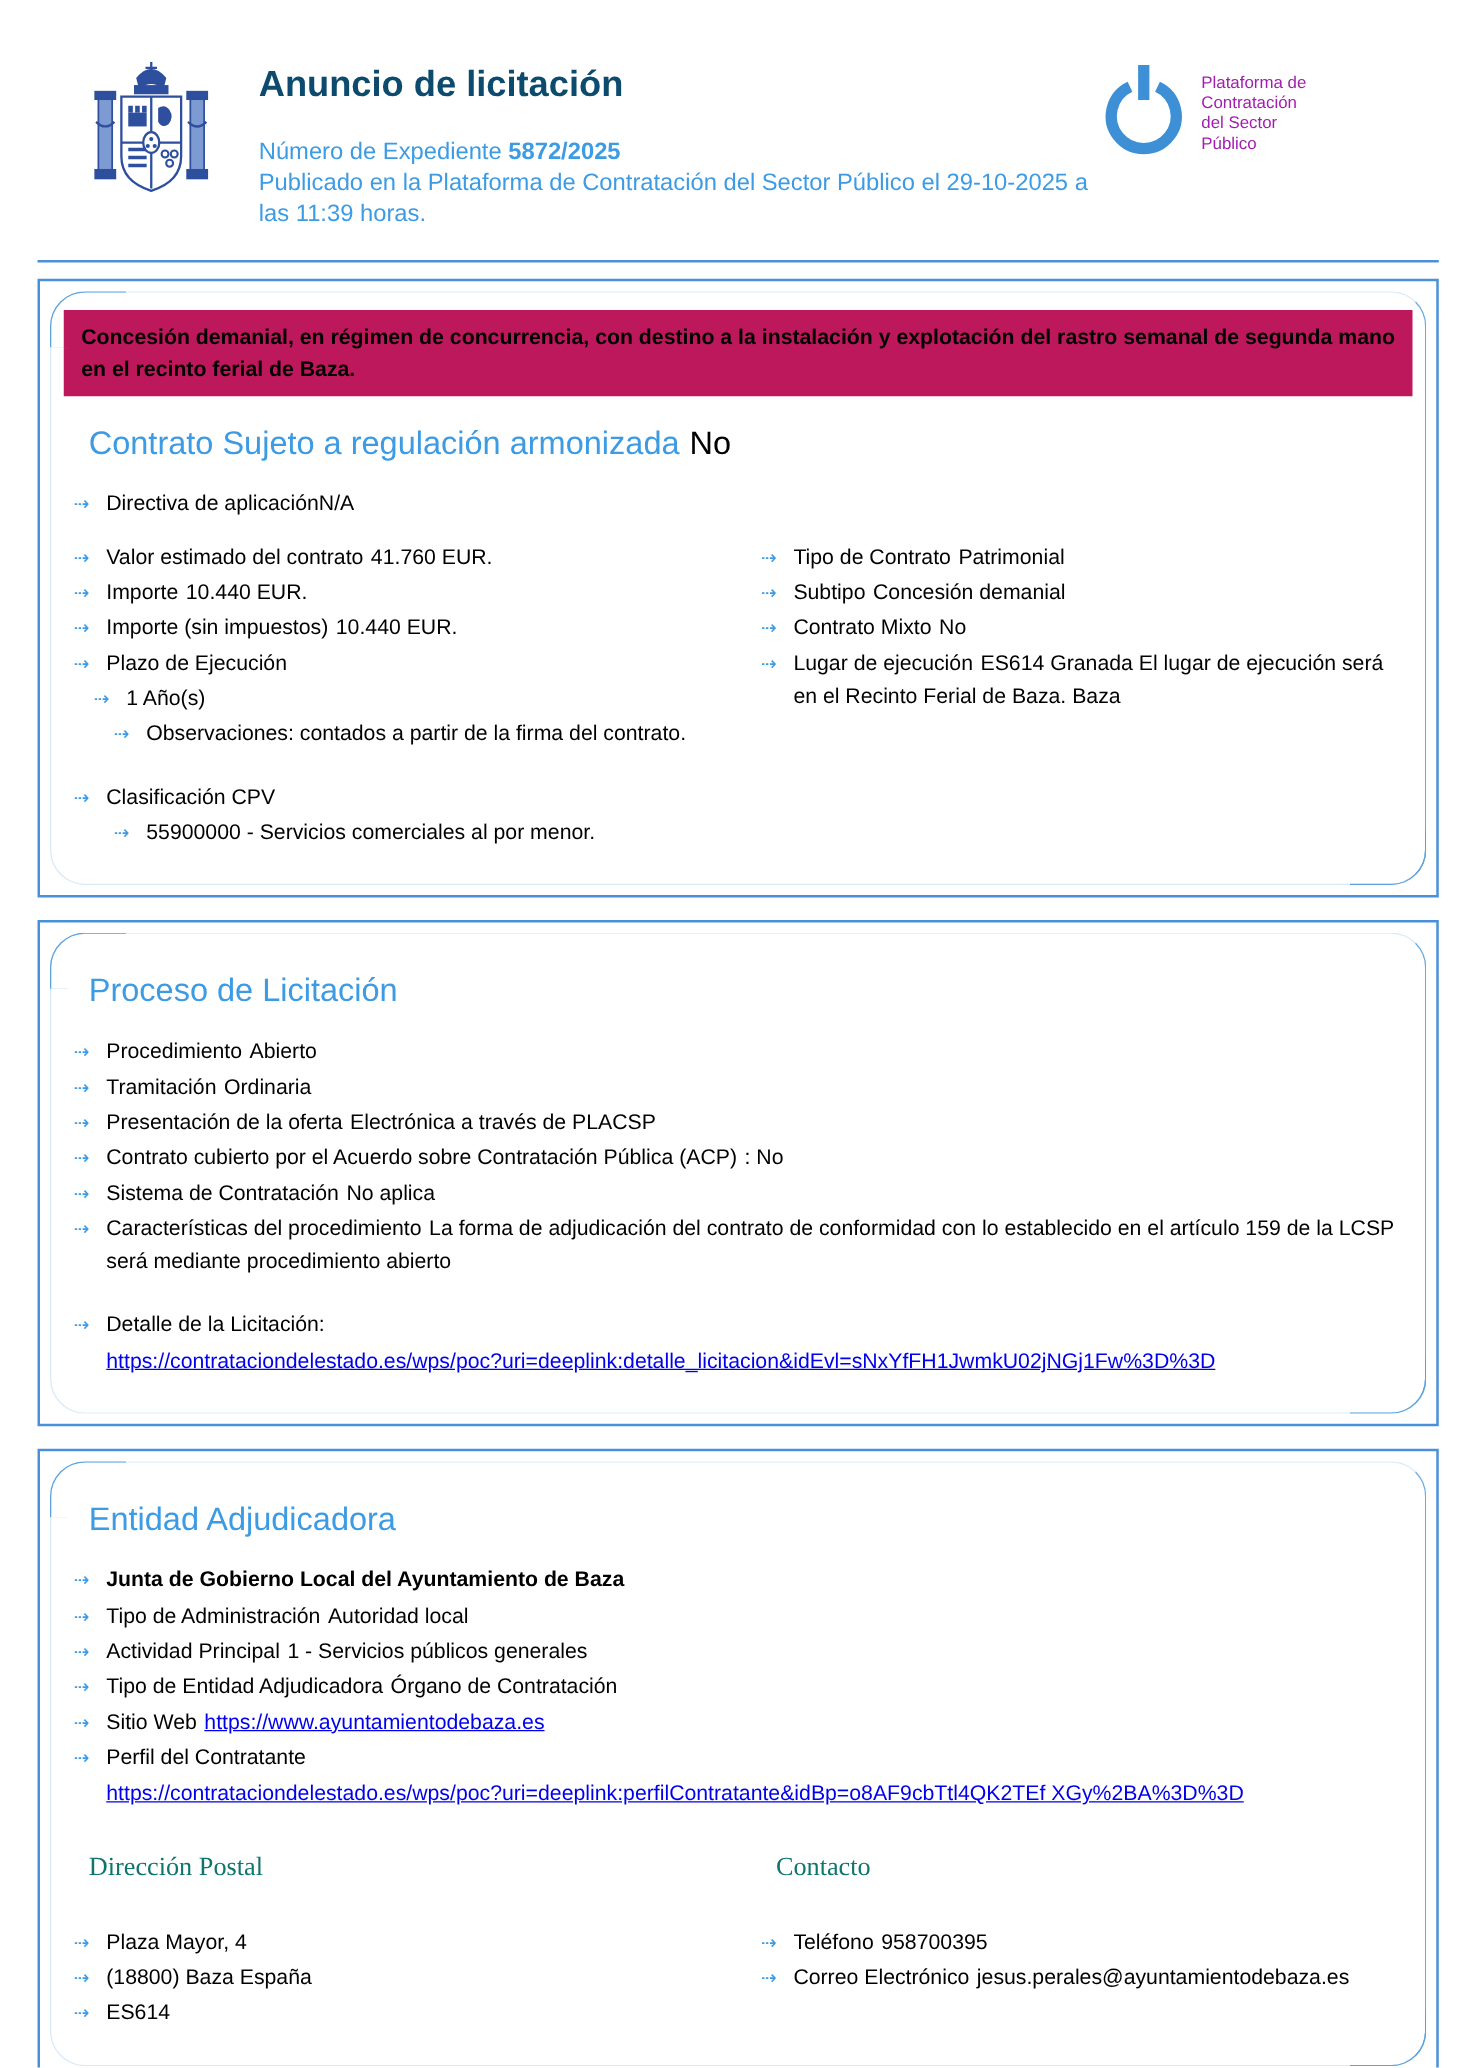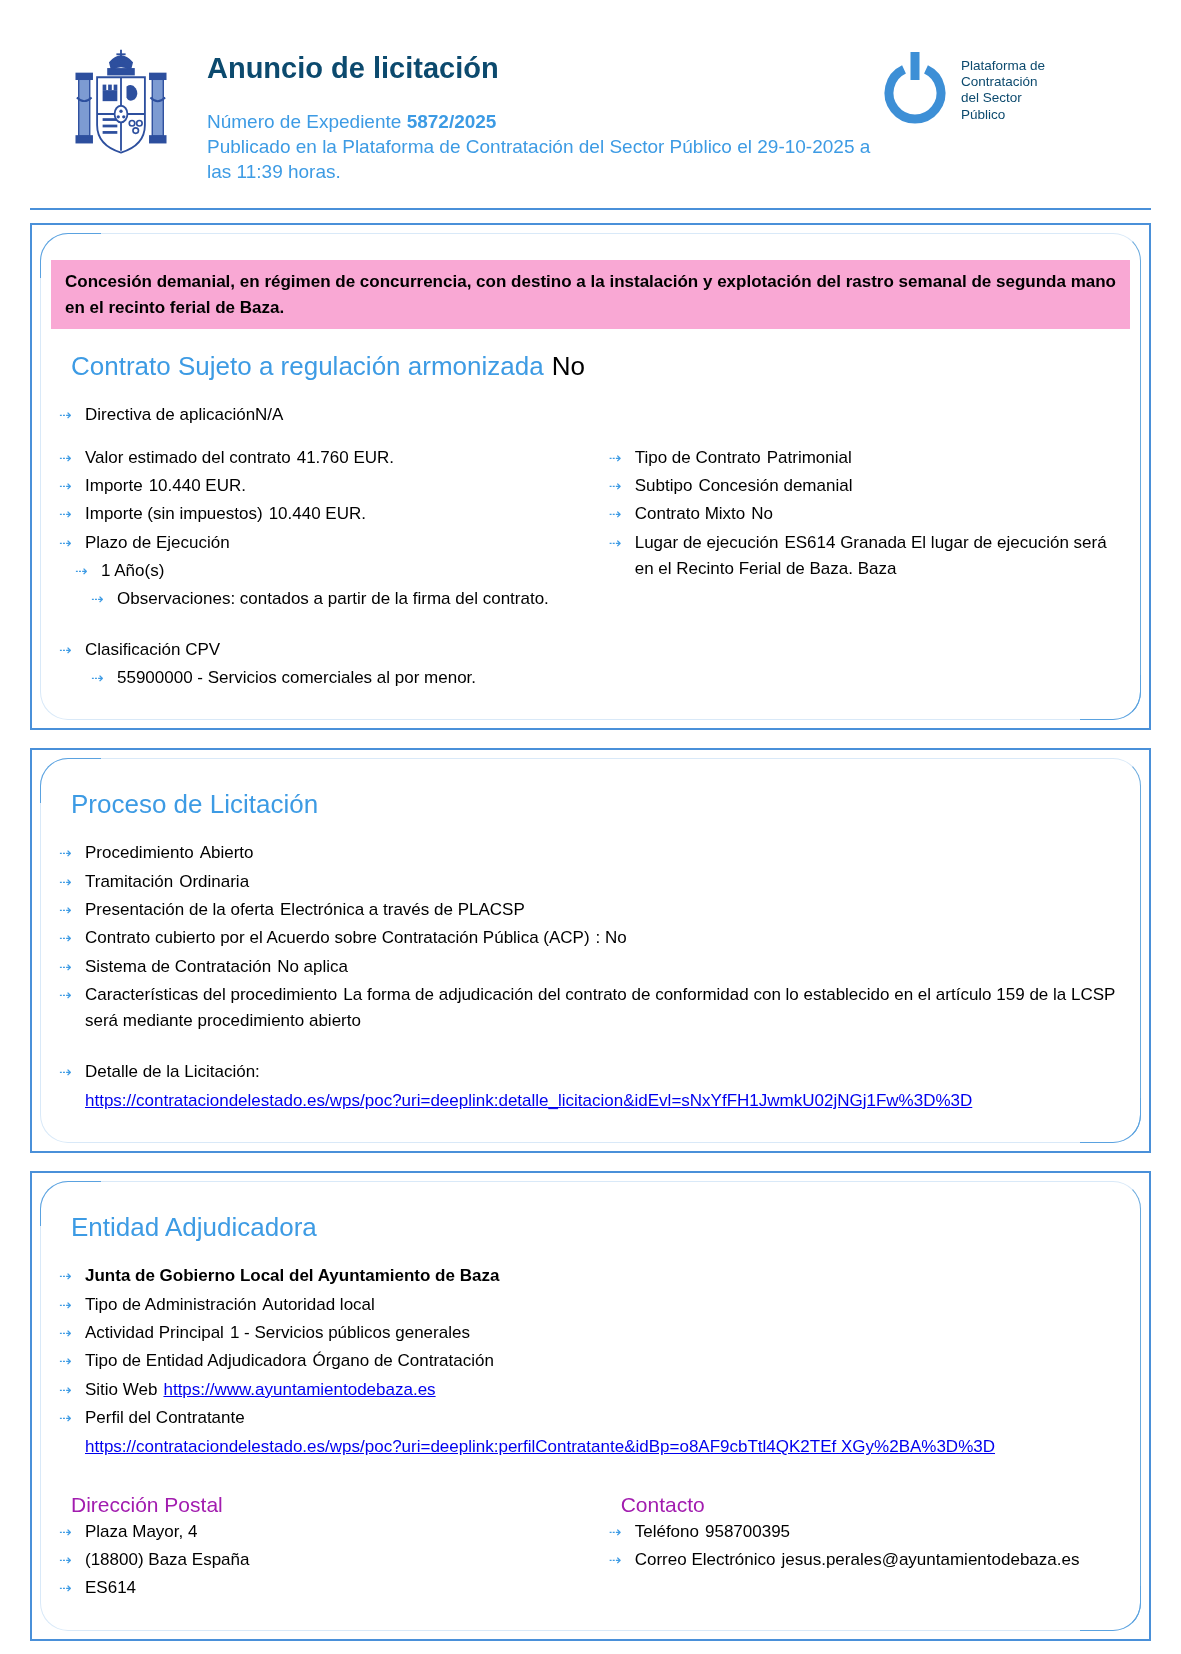--- a/index.html
+++ b/index.html
@@ -14,38 +14,38 @@
   
   .header { display:flex; align-items:flex-start; margin:6px 12px 0 45px; }
   .escudo { width:92px; height:114px; flex:0 0 auto; margin-right:40px; }
   .header-text { flex:1 1 auto; padding-top:6px; }
   .h-title { font-size:29px; font-weight:bold; margin:0 0 24px 0; color:#0c4a6e; }
   .h-sub { color:#3d9be4; font-size:19px; line-height:1.32; }
   .h-sub b { font-weight:bold; }
   .h-pub { max-width:685px; }
   .logo { flex:0 0 auto; display:flex; align-items:flex-start; width:260px; padding-top:4px; }
   .logo svg { width:72px; height:76px; margin-right:10px; }
-  .logo-text { color:#0c4a6e; font-size:13.5px; line-height:1.2; padding-top:8px; }
+  .logo-text { color:#a21caf; font-size:13.5px; line-height:1.2; padding-top:8px; }
   hr.rule { border:none; border-top:2px solid #4a90d9; margin:24px 0 13px 0; }
 
   
   .section { border:2px solid #4a90d9; padding:8px; margin-bottom:18px; background:#fff; }
   .panel { position:relative; border:1px solid #d9e9f8; border-right:1px solid #69a9dd;
            border-radius:28px; padding:8px 18px 26px 18px; }
   .panel::before { content:""; position:absolute; top:-1px; left:-1px; width:60px; height:44px;
            border-top:1px solid #5aa2e0; border-left:1px solid #5aa2e0; border-top-left-radius:28px; }
   .panel::after { content:""; position:absolute; bottom:-1px; right:-1px; width:60px; height:44px;
            border-bottom:1px solid #5aa2e0; border-right:1px solid #5aa2e0; border-bottom-right-radius:28px; }
 
-  .banner { background:#f9a8d4; color:#000; font-weight:bold; text-align:justify;
-            padding:9px 14px; margin:18px -8px 0 -8px; line-height:1.5; }
+  .banner { background:#be185d; color:#000; font-weight:bold; text-align:justify;
+            padding:9px 14px; margin:6px -8px 0 -8px; line-height:1.5; }
 
   .sec-title { color:#3d9be4; font-size:26px; font-weight:normal; margin:22px 0 20px 12px; }
   .sec-title .tval { color:#000; margin-left:8px; }
-  .subhead { color:#a21caf; font-size:21px; margin:30px 0 2px 12px; }
+  .subhead { color:#0f766e; font-size:21px; margin:30px 0 35px 12px;font-family:Liberation Serif, serif; }
 
   
   .row { padding-left:26px; text-indent:-26px; line-height:1.55; margin:2px 0; }
   .row.lvl2 { padding-left:42px; }
   .row.lvl3 { padding-left:58px; }
   .arr { display:inline-block; width:26px; text-indent:0; color:#3d9be4; font-size:15px; }
   .lbl { color:#000000; margin-right:6px; }
   .lbl.nospace { margin-right:0; }
   .val {}
   .val.bold { font-weight:bold; }

